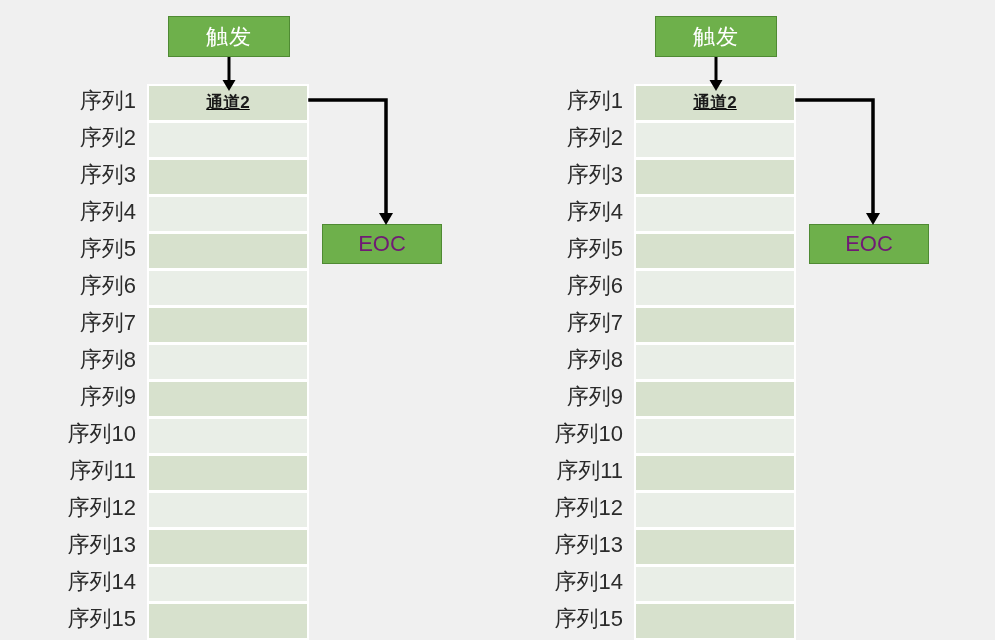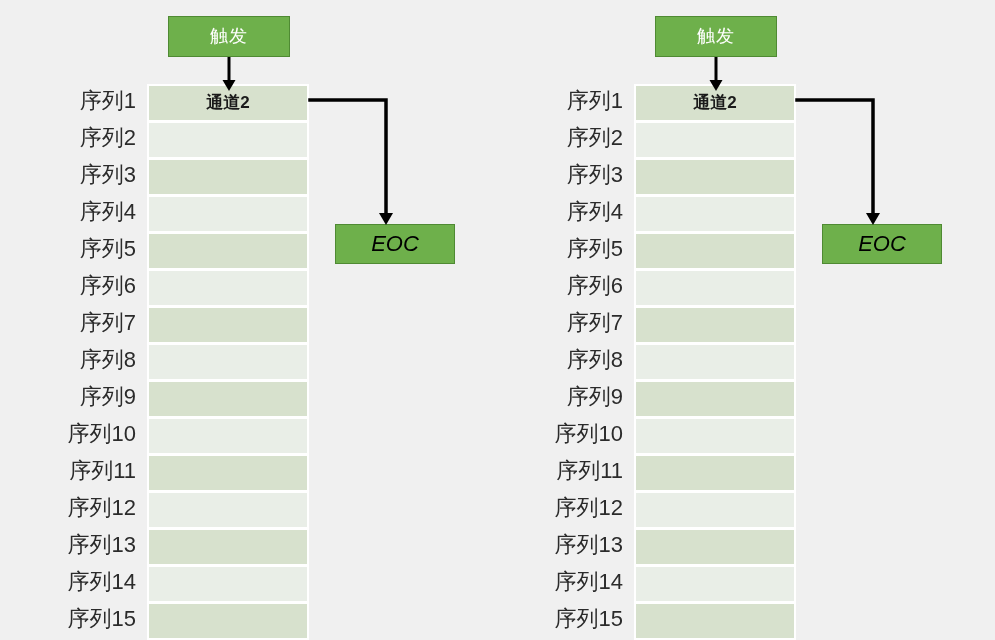--- a/index.html
+++ b/index.html
@@ -37,21 +37,21 @@
   .trigger-box {
     position: absolute;
     left: 168px;
     top: 16px;
     width: 122px;
     height: 41px;
     background: #6EB04B;
     border: 1px solid #4f8a33;
     box-sizing: border-box;
     color: #ffffff;
-    font-size: 18px;
+    font-size: 22px;
     line-height: 39px;
     text-align: center;
     letter-spacing: 1px;
   }
 
   
   .labels {
     position: absolute;
     left: 0px;
     top: 84px;
@@ -69,52 +69,52 @@
 
   
   .table {
     position: absolute;
     left: 147px;
     top: 84px;
     width: 162px;
     background: #ffffff;
     padding: 2px 2px 3px 2px;
     box-sizing: border-box;
+    text-decoration: underline;
   }
   .cell {
     height: 34px;
     line-height: 34px;
     text-align: center;
     margin-bottom: 3px;
     font-size: 17px;
     color: #1a1a1a;
   }
   .cell:last-child { margin-bottom: 0; }
   .cell.shade-a { background: #d7e1cd; }
   .cell.shade-b { background: #e9eee7; }
   .cell.head {
     font-weight: bold;
     font-size: 17px;
   }
 
   
   .eoc-box {
     position: absolute;
-    left: 335px;
+    left: 322px;
     top: 224px;
     width: 120px;
     height: 40px;
     background: #6EB04B;
     border: 1px solid #4f8a33;
     box-sizing: border-box;
-    color: #000000;
+    color: #701a75;
     font-size: 22px;
     line-height: 38px;
     text-align: center;
-    font-style: italic;
   }
 
   
   .connectors {
     position: absolute;
     left: 0;
     top: 0;
     width: 497px;
     height: 640px;
     pointer-events: none;

